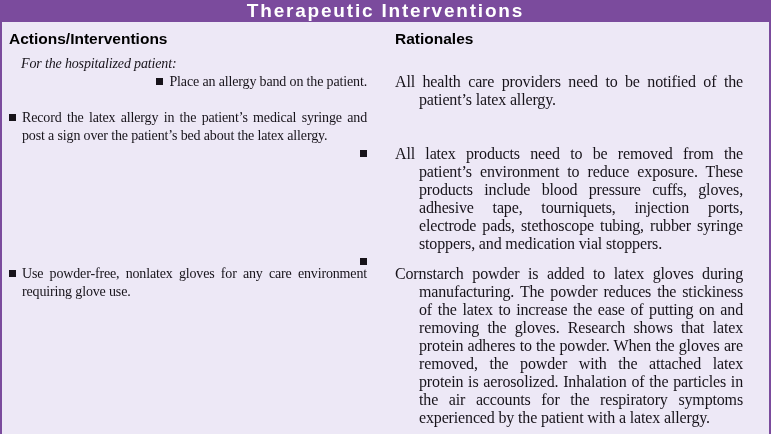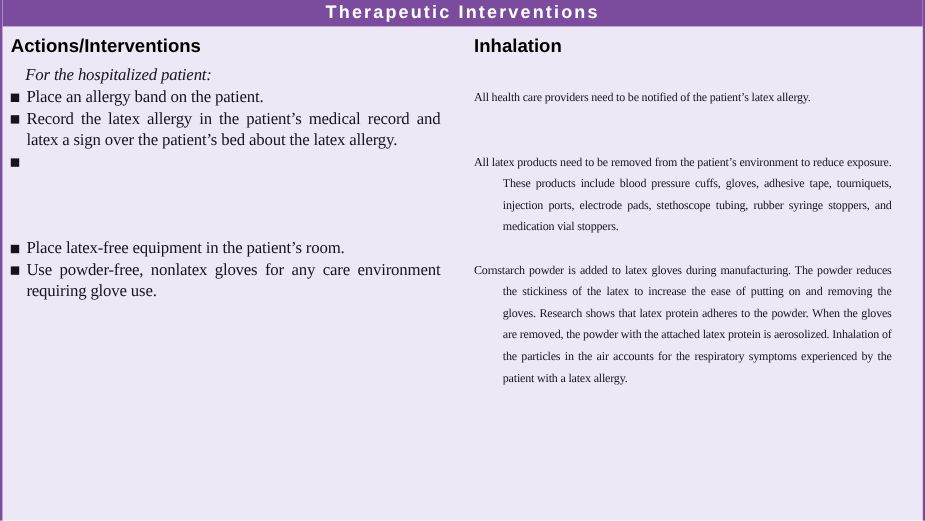--- a/index.html
+++ b/index.html
@@ -19,21 +19,21 @@
     height: 22px;
     background: #7b4b9d;
     text-align: center;
   }
   .title-bar span {
     display: inline-block;
     line-height: 22px;
     color: #ffffff;
     font-family: "Liberation Sans", sans-serif;
     font-weight: bold;
-    font-size: 15px;
+    font-size: 19px;
     letter-spacing: 1.8px;
   }
   .tbody {
     padding: 0 26px 0 7px;
   }
   .trow {
     display: grid;
     grid-template-columns: 358px 1fr;
     column-gap: 28px;
   }
@@ -51,83 +51,83 @@
     font-style: italic;
     font-size: 14px;
     line-height: 18px;
     letter-spacing: -0.15px;
     margin-left: 12px;
   }
   .action-cell {
     display: flex;
     align-items: flex-start;
     gap: 6px;
+    justify-content: flex-end;
   }
   .bullet {
     flex: none;
     width: 7px;
     height: 7px;
     margin-top: 5px;
     background: #17131a;
   }
   .action-text {
     font-size: 14px;
     line-height: 18px;
     letter-spacing: -0.15px;
     text-align: justify;
   }
   .rationale-cell {
-    font-size: 10px;
+    font-size: 16px;
     line-height: 18px;
     letter-spacing: -0.15px;
     text-align: justify;
     padding-left: 24px;
     text-indent: -24px;
   }
 </style>
 </head>
 <body>
 
 <div class="page">
   <div class="title-bar">
     <span>Therapeutic Interventions</span>
   </div>
   <div class="tbody">
     <div class="trow headers">
       <div class="col-header">Actions/Interventions</div>
-      <div class="col-header">Inhalation</div>
+      <div class="col-header">Rationales</div>
     </div>
     <div class="trow">
       <div class="intro">For the hospitalized patient:</div>
       <div></div>
     </div>
     <div id="rows">
         <div class="trow">
           <div class="action-cell">
             <span class="bullet"></span>
             <span class="action-text">Place an allergy band on the patient.</span>
           </div>
           <div class="rationale-cell">All health care providers need to be notified of the patient’s latex allergy.</div>
         </div>
         <div class="trow">
           <div class="action-cell">
             <span class="bullet"></span>
-            <span class="action-text">Record the latex allergy in the patient’s medical record and latex a sign over the patient’s bed about the latex allergy.</span>
+            <span class="action-text">Record the latex allergy in the patient’s medical syringe and post a sign over the patient’s bed about the latex allergy.</span>
           </div>
         </div>
         <div class="trow">
           <div class="action-cell">
             <span class="bullet"></span>
           </div>
           <div class="rationale-cell">All latex products need to be removed from the patient’s environment to reduce exposure. These products include blood pressure cuffs, gloves, adhesive tape, tourniquets, injection ports, electrode pads, stethoscope tubing, rubber syringe stoppers, and medication vial stoppers.</div>
         </div>
         <div class="trow">
           <div class="action-cell">
             <span class="bullet"></span>
-            <span class="action-text">Place latex-free equipment in the patient’s room.</span>
           </div>
         </div>
         <div class="trow">
           <div class="action-cell">
             <span class="bullet"></span>
             <span class="action-text">Use powder-free, nonlatex gloves for any care environment requiring glove use.</span>
           </div>
           <div class="rationale-cell">Cornstarch powder is added to latex gloves during manufacturing. The powder reduces the stickiness of the latex to increase the ease of putting on and removing the gloves. Research shows that latex protein adheres to the powder. When the gloves are removed, the powder with the attached latex protein is aerosolized. Inhalation of the particles in the air accounts for the respiratory symptoms experienced by the patient with a latex allergy.</div>
         </div>
       </div>

